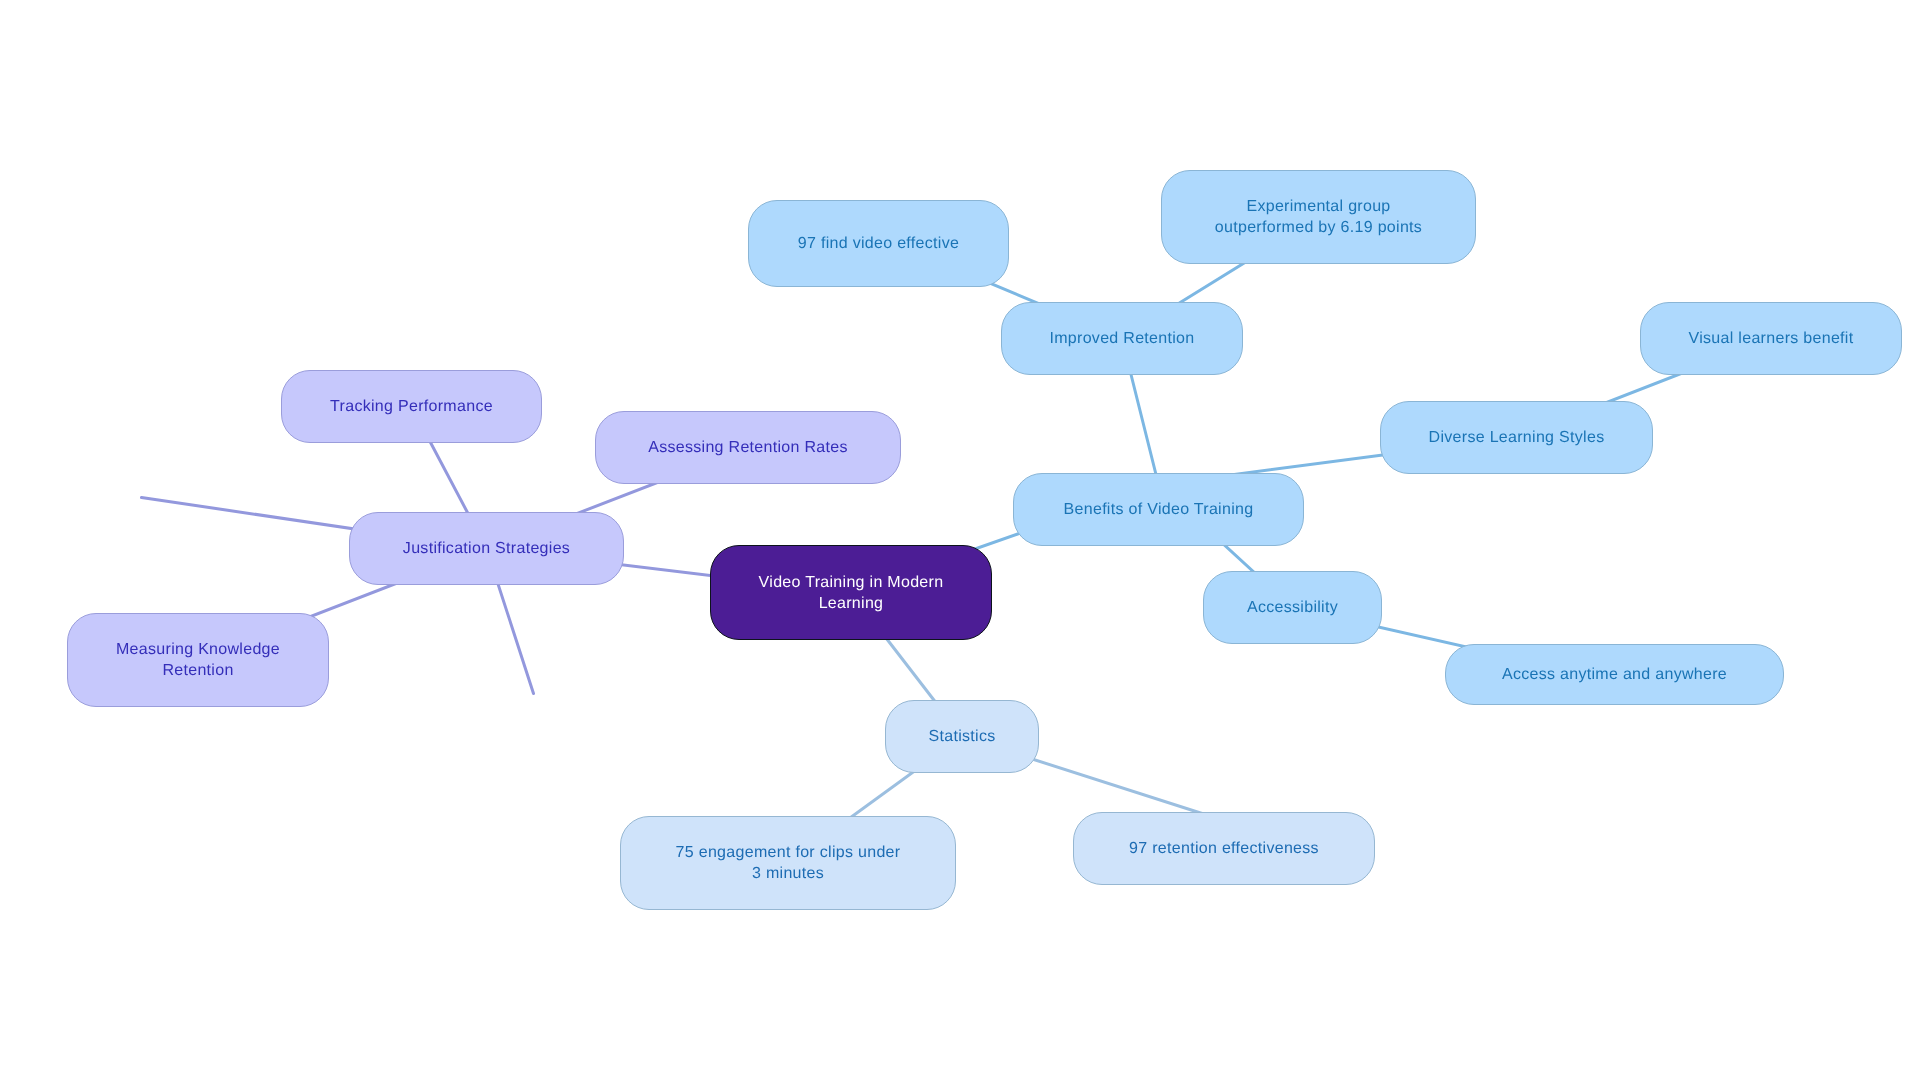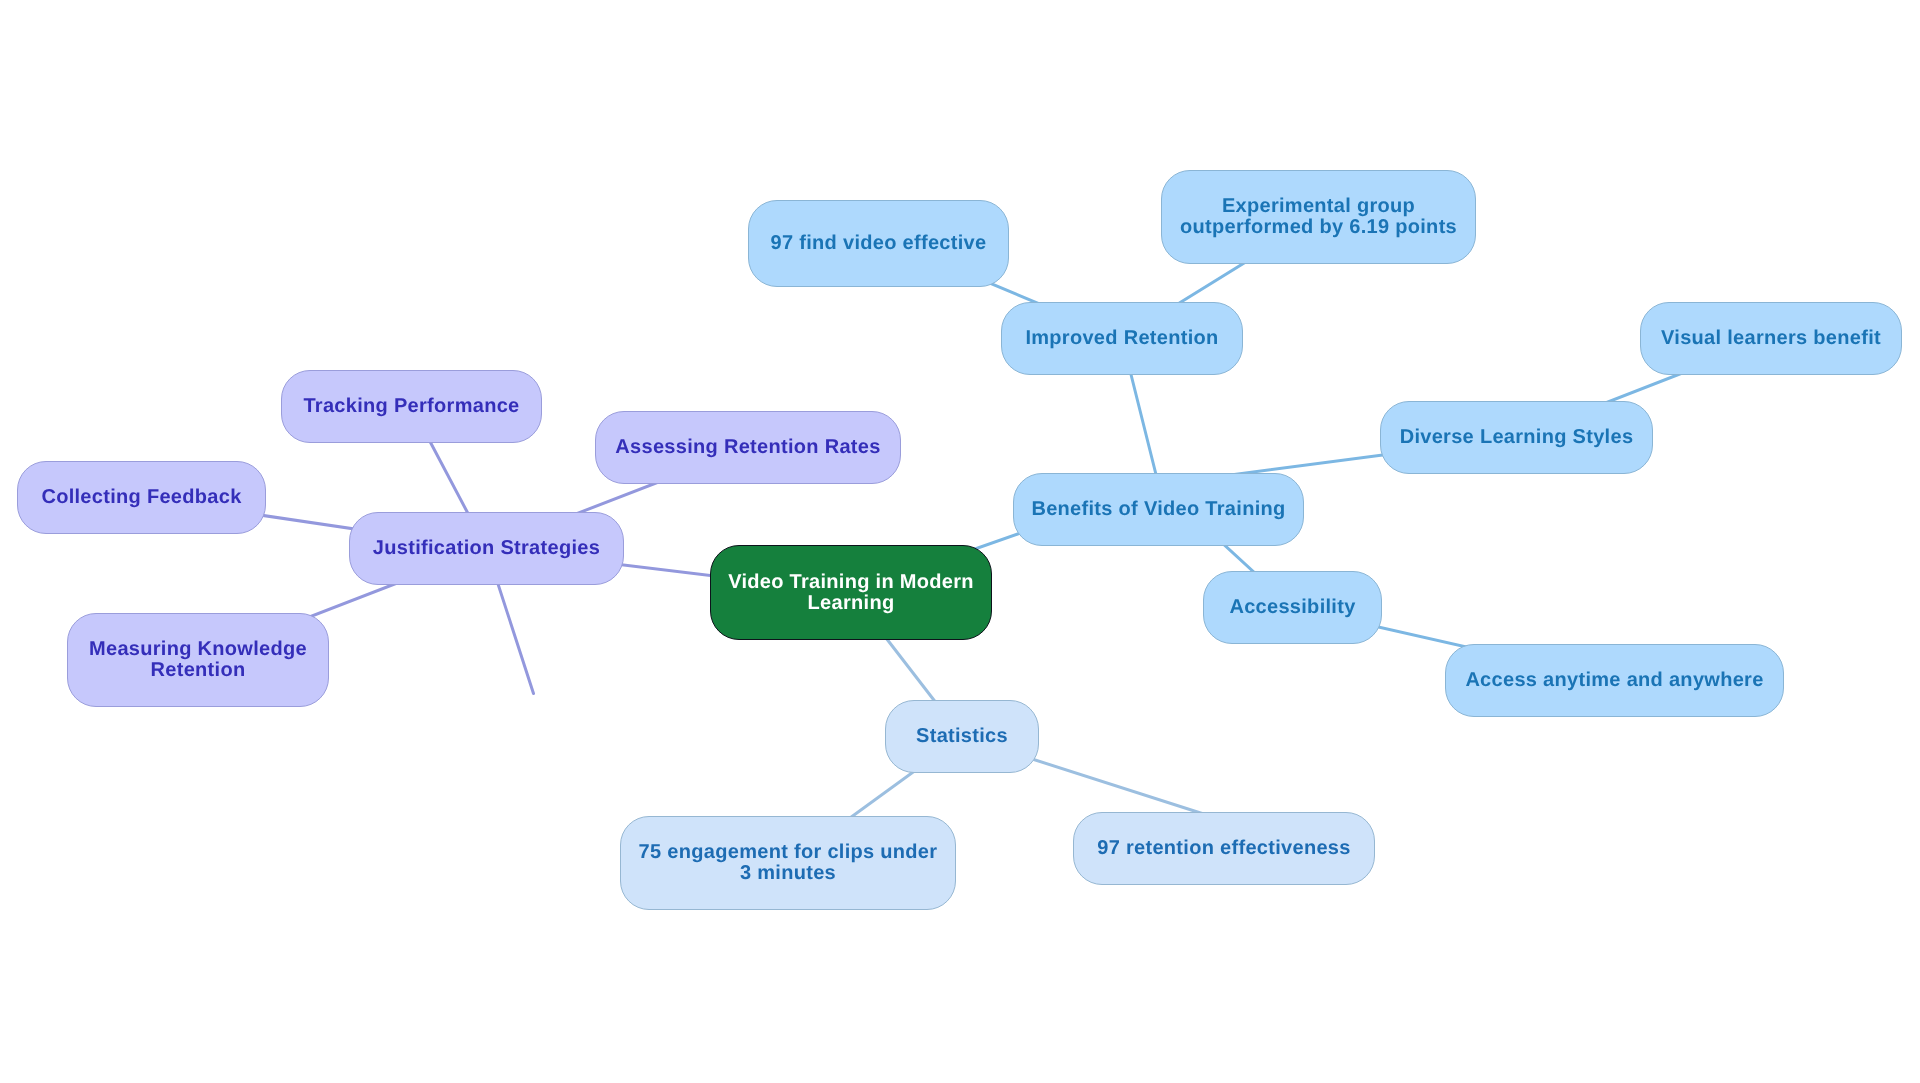--- a/index.html
+++ b/index.html
@@ -32,25 +32,24 @@
     position:absolute;
     box-sizing:border-box;
     display:flex; align-items:center; justify-content:center;
     text-align:center;
     border-width:1px; border-style:solid;
     border-radius:29px;
   }
   .node .lbl {
     white-space:pre-line;
     line-height:21px;
-    font-size:20px;
+    font-size:16px;
     letter-spacing:0.3px;
-    font-weight:bold;
   }
-  .n-root   { background:#15803d; border-color:#0d131b; color:#ffffff; }
+  .n-root   { background:#4c1d95; border-color:#0d131b; color:#ffffff; }
   .n-blue   { background:#aed9fd; border-color:#8ab5d5; color:#1a74b5; }
   .n-lblue  { background:#cfe3fa; border-color:#96b7d2; color:#1d6cb3; }
   .n-purple { background:#c6c8fc; border-color:#9a9ddb; color:#342eb9; }
 </style>
 </head>
 <body>
 
 <div id="mindmap-canvas">
 
   <svg id="edge-layer" viewBox="0 0 1920 1083" width="1920" height="1083">
@@ -93,21 +92,21 @@
     </div>
     <div class="node n-blue" style="left:1380px;top:401px;width:273px;height:73px;">
       <span class="lbl">Diverse Learning Styles</span>
     </div>
     <div class="node n-blue" style="left:1640px;top:302px;width:262px;height:73px;">
       <span class="lbl">Visual learners benefit</span>
     </div>
     <div class="node n-blue" style="left:1203px;top:571px;width:179px;height:73px;">
       <span class="lbl">Accessibility</span>
     </div>
-    <div class="node n-blue" style="left:1445px;top:644px;width:339px;height:73px;">
+    <div class="node n-blue" style="left:1445px;top:644px;width:339px;height:61px;">
       <span class="lbl">Access anytime and anywhere</span>
     </div>
     <div class="node n-lblue" style="left:885px;top:700px;width:154px;height:73px;">
       <span class="lbl">Statistics</span>
     </div>
     <div class="node n-lblue" style="left:1073px;top:784px;width:302px;height:73px;margin-top:28px;">
       <span class="lbl">97 retention effectiveness</span>
     </div>
     <div class="node n-lblue" style="left:620px;top:816px;width:336px;height:94px;">
       <span class="lbl">75 engagement for clips under
@@ -115,22 +114,19 @@
     </div>
     <div class="node n-purple" style="left:349px;top:512px;width:275px;height:73px;">
       <span class="lbl">Justification Strategies</span>
     </div>
     <div class="node n-purple" style="left:281px;top:370px;width:261px;height:73px;">
       <span class="lbl">Tracking Performance</span>
     </div>
     <div class="node n-purple" style="left:595px;top:411px;width:306px;height:73px;justify-content:center;">
       <span class="lbl">Assessing Retention Rates</span>
     </div>
-    <div class="node n-purple" style="left:17px;top:461px;width:249px;height:73px;">
-      <span class="lbl">Collecting Feedback</span>
-    </div>
     <div class="node n-purple" style="left:67px;top:613px;width:262px;height:94px;">
       <span class="lbl">Measuring Knowledge
 Retention</span>
     </div>
   </div>
 
 </div>
 
 </body></html>

